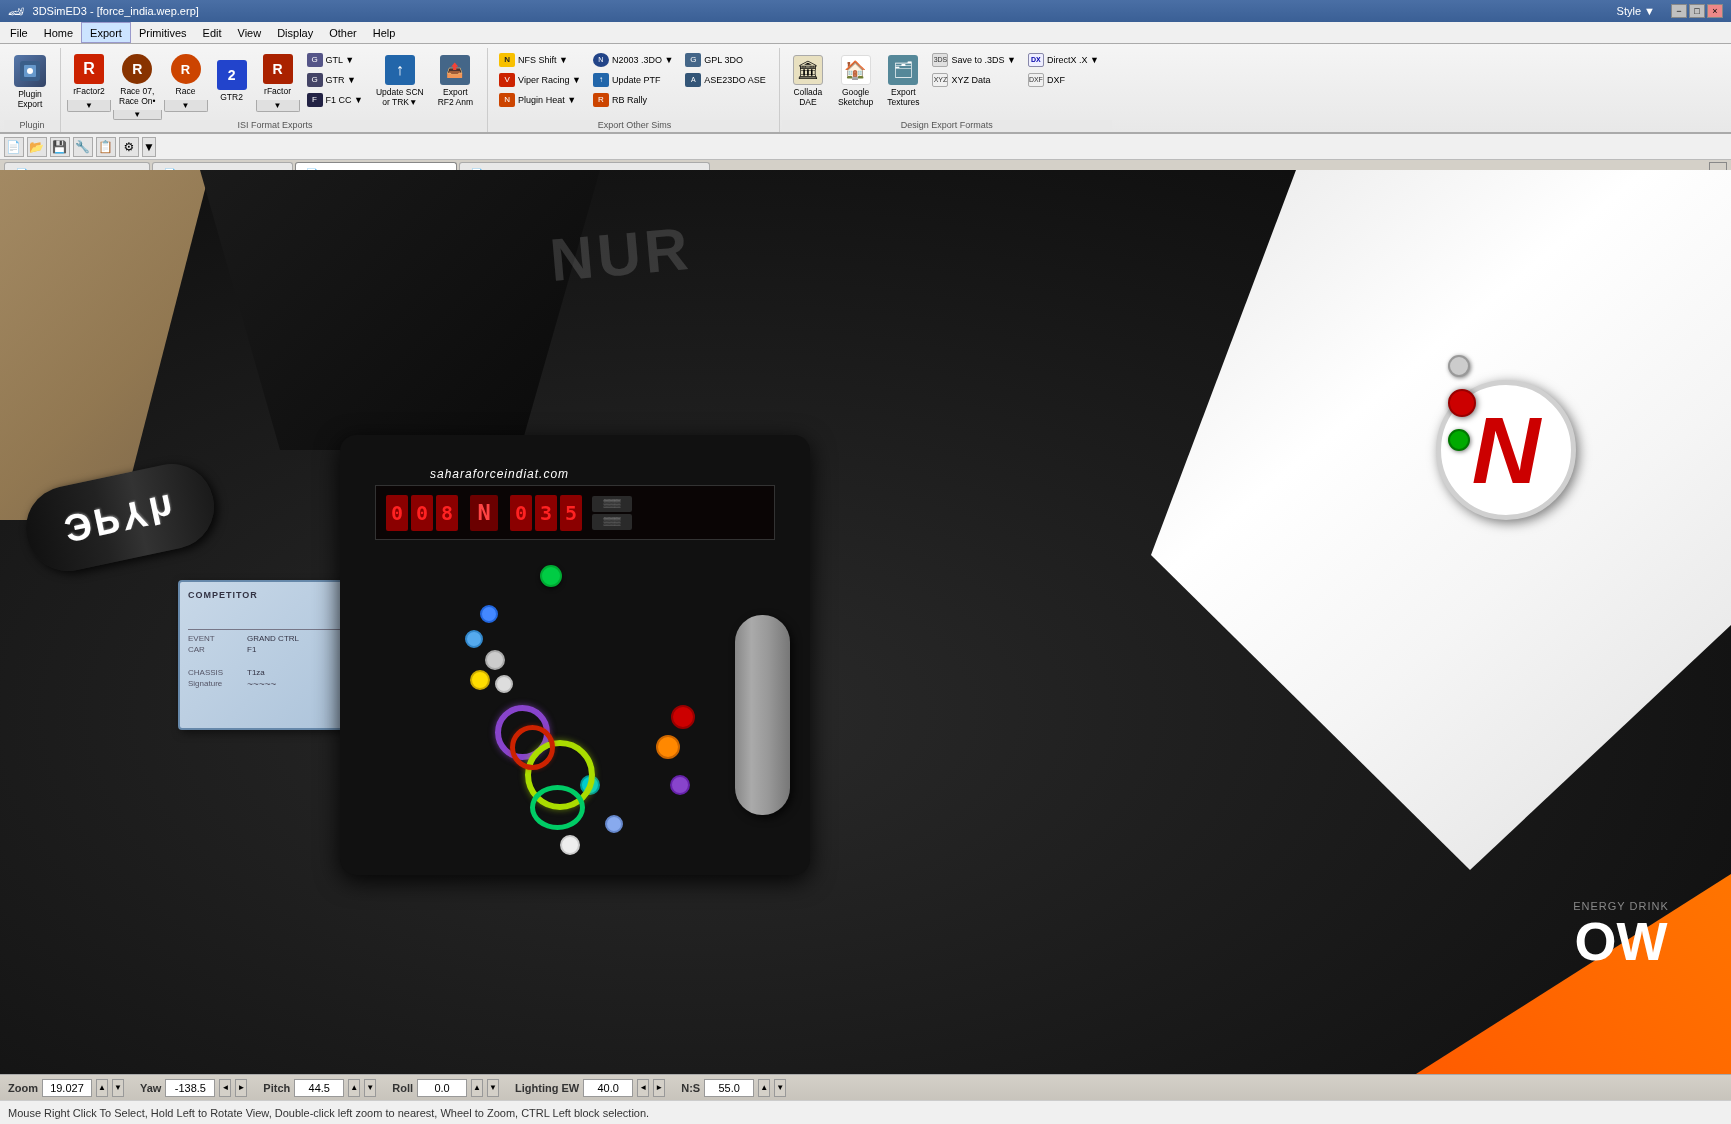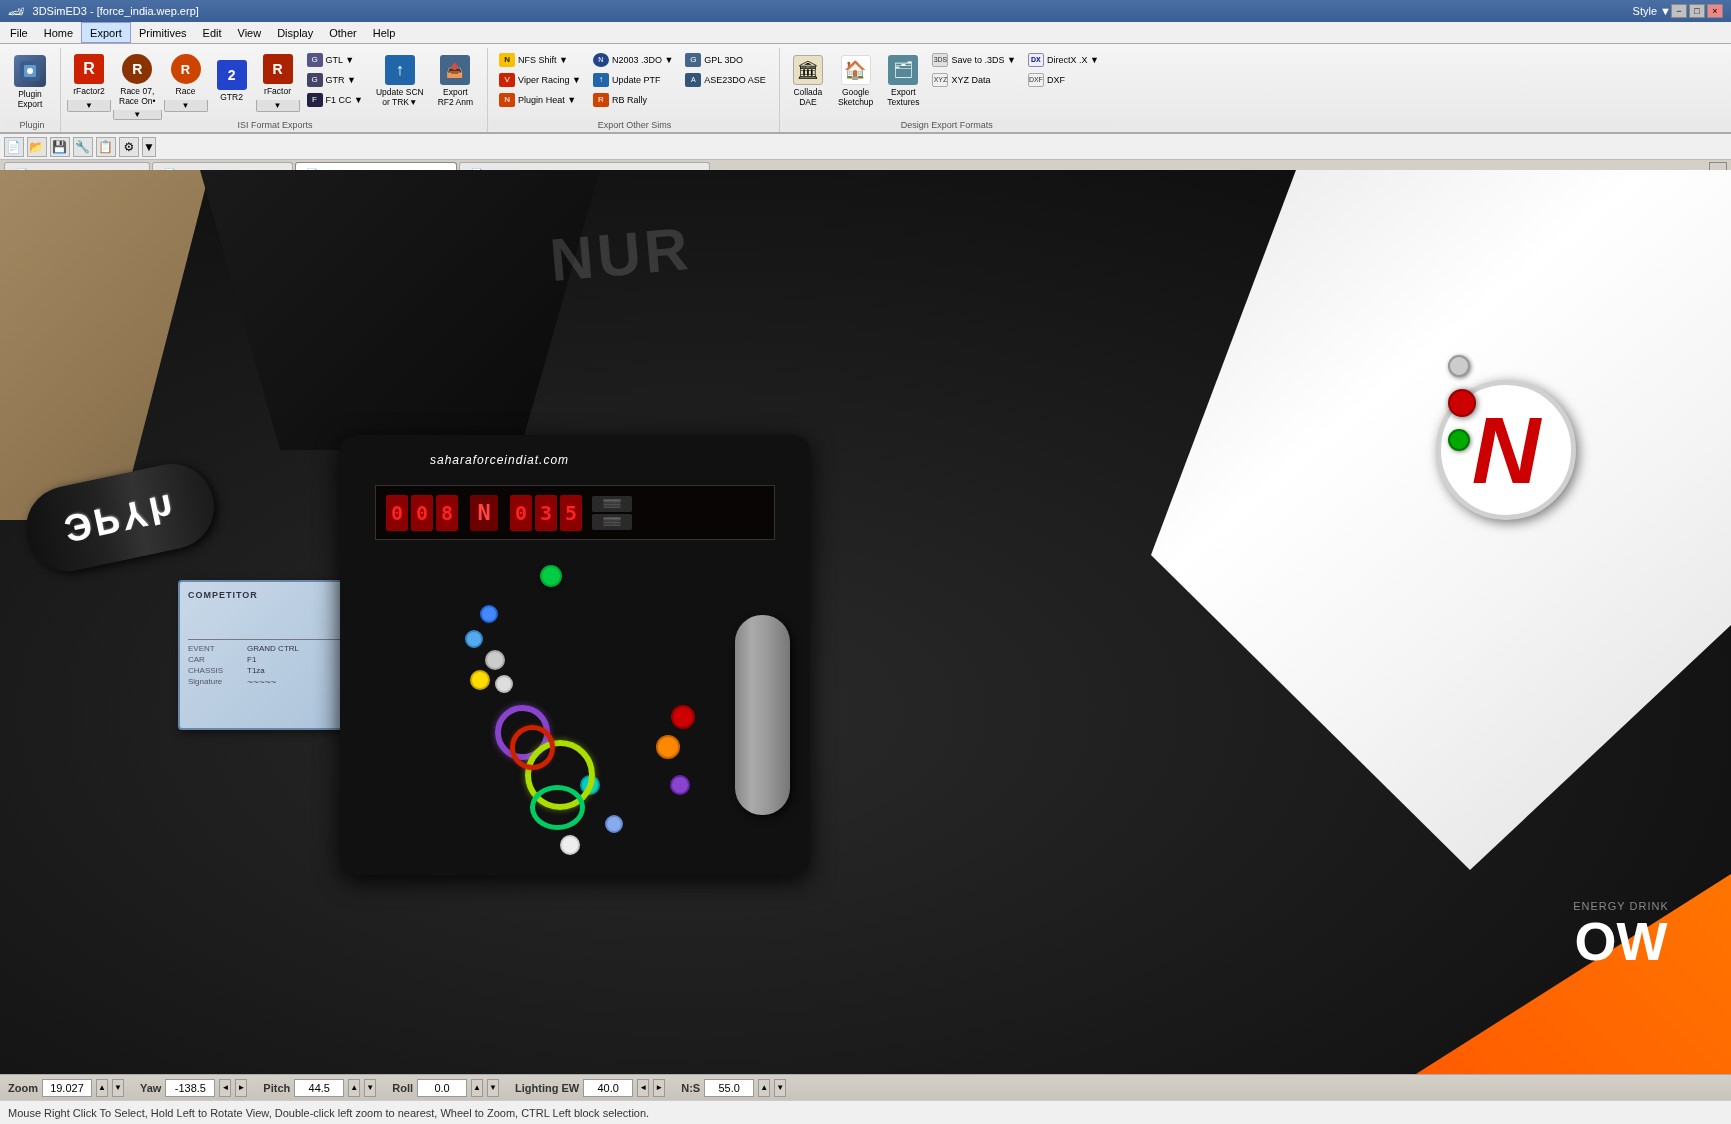--- a/index.html
+++ b/index.html
@@ -267,21 +267,21 @@
     }
   </style>
 </head>
 <body>
 
 <div id="titlebar">
   <div style="display:flex; align-items:center; gap:8px;">
     <span style="font-size:13px;">🏎</span>
     <span>3DSimED3 - [force_india.wep.erp]</span>
   </div>
-  <div style="display:flex; align-items:center; ">
+  <div style="display:flex; align-items:center; gap:16px;">
     <span style="font-size:11px; cursor:pointer;">Style ▼</span>
     <div id="titlebar-controls">
       <div class="title-btn">−</div>
       <div class="title-btn">□</div>
       <div class="title-btn" style="background:#e88;">×</div>
     </div>
   </div>
 </div>
 
 <div id="menubar">
@@ -529,45 +529,45 @@
 
     <div style="position:absolute;top:0;left:0;width:300px;height:350px;background:linear-gradient(135deg,#c8a878 0%,#b09060 50%,#8a7050 100%);clip-path:polygon(0% 0%,70% 0%,40% 100%,0% 100%);opacity:0.8;"></div>
 
     <div style="position:absolute;top:0;left:200px;width:400px;height:280px;background:linear-gradient(135deg,#1a1a1a 0%,#0a0a0a 100%);clip-path:polygon(0% 0%,100% 0%,80% 100%,20% 100%);"></div>
 
     <div style="position:absolute;top:305px;left:25px;width:190px;height:85px;background:linear-gradient(90deg,#111 0%,#222 40%,#333 60%,#1a1a1a 100%);border-radius:42px;display:flex;align-items:center;justify-content:center;transform:rotate(-12deg);box-shadow:3px 3px 10px rgba(0,0,0,0.8);">
       <span style="font-size:38px;font-weight:900;color:white;transform:scaleX(-1) rotate(180deg);font-family:'Arial Black',sans-serif;letter-spacing:3px;text-shadow:1px 1px 2px rgba(255,255,255,0.3);">ЭPYh</span>
     </div>
 
     <div style="position:absolute;top:410px;left:178px;width:230px;height:150px;background:linear-gradient(135deg,#c8d8e8 0%,#a8c0d8 100%);border:2px solid #6688aa;border-radius:4px;padding:8px;box-shadow:3px 3px 8px rgba(0,0,0,0.5);">
-      <div style="display:flex;justify-content:space-between;align-items:flex-start;border-bottom:1px solid #778;padding-bottom:18px;margin-bottom:4px;">
+      <div style="display:flex;justify-content:space-between;align-items:flex-start;border-bottom:1px solid #778;padding-bottom:8px;margin-bottom:4px;">
         <span style="font-size:9px;color:#334;font-weight:bold;letter-spacing:1px;">COMPETITOR</span>
         <span style="font-size:26px;font-weight:900;color:#223;font-family:'Arial Black',sans-serif;">2015</span>
       </div>
       <div style="font-size:8px;color:#334;margin-bottom:2px;display:flex;gap:4px;">
         <span style="color:#556;min-width:55px;">EVENT</span>
         <span>GRAND CTRL</span>
       </div>
-      <div style="font-size:8px;color:#334;margin-bottom:2px;display:flex;gap:4px;align-items:flex-end;">
+      <div style="font-size:8px;color:#334;margin-bottom:14px;display:flex;gap:4px;align-items:flex-end;">
         <span style="color:#556;min-width:55px;">CAR</span>
         <span>F1</span>
       </div>
       <div style="font-size:8px;color:#334;margin-bottom:2px;display:flex;gap:4px;">
         <span style="color:#556;min-width:55px;">CHASSIS</span>
         <span>T1za</span>
       </div>
       <div style="font-size:8px;color:#334;display:flex;gap:4px;">
         <span style="color:#556;min-width:55px;">Signature</span>
         <span style="font-style:italic;font-size:10px;color:#556;">~~~~~</span>
       </div>
     </div>
 
     <div style="position:absolute;top:265px;left:340px;width:470px;height:440px;background:#111;border-radius:16px;box-shadow:0 6px 24px rgba(0,0,0,0.9);padding:12px;">
 
-      <div style="position:absolute;top:18px;left:90px;font-size:12px;color:white;font-style:italic;letter-spacing:1px;font-family:Arial,sans-serif;">saharaforceindiat.com</div>
+      <div style="position:absolute;top:32px;left:90px;font-size:12px;color:white;font-style:italic;letter-spacing:1px;font-family:Arial,sans-serif;">saharaforceindiat.com</div>
 
       <div style="position:absolute;top:50px;left:35px;width:400px;height:55px;background:#0a0505;border:1px solid #333;display:flex;align-items:center;gap:4px;padding:6px 10px;">
 
         <div style="display:flex;gap:3px;">
           <div style="width:22px;height:36px;background:#8b0000;border-radius:2px;display:flex;align-items:center;justify-content:center;color:#ff2222;font-size:20px;font-weight:bold;font-family:monospace;">0</div>
           <div style="width:22px;height:36px;background:#8b0000;border-radius:2px;display:flex;align-items:center;justify-content:center;color:#ff2222;font-size:20px;font-weight:bold;font-family:monospace;">0</div>
           <div style="width:22px;height:36px;background:#8b0000;border-radius:2px;display:flex;align-items:center;justify-content:center;color:#ff2222;font-size:20px;font-weight:bold;font-family:monospace;">8</div>
         </div>
 
         <div style="display:flex;align-items:center;gap:3px;margin-left:8px;">

